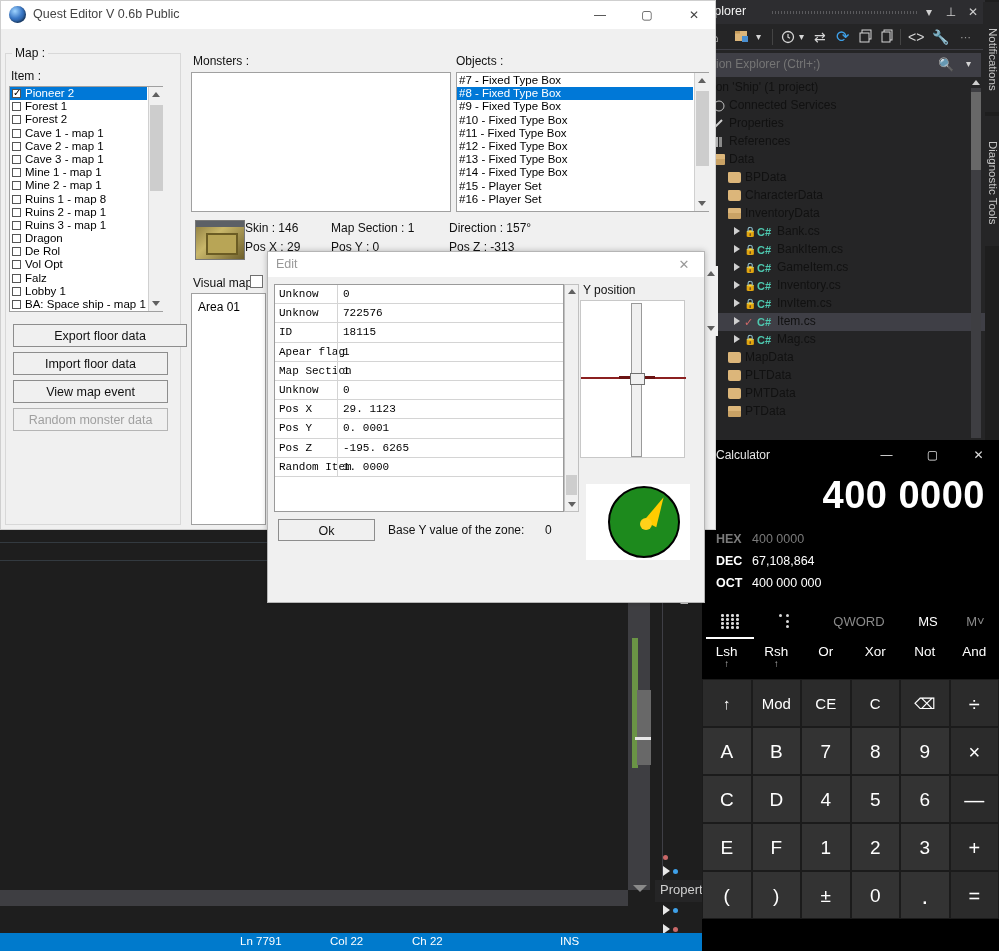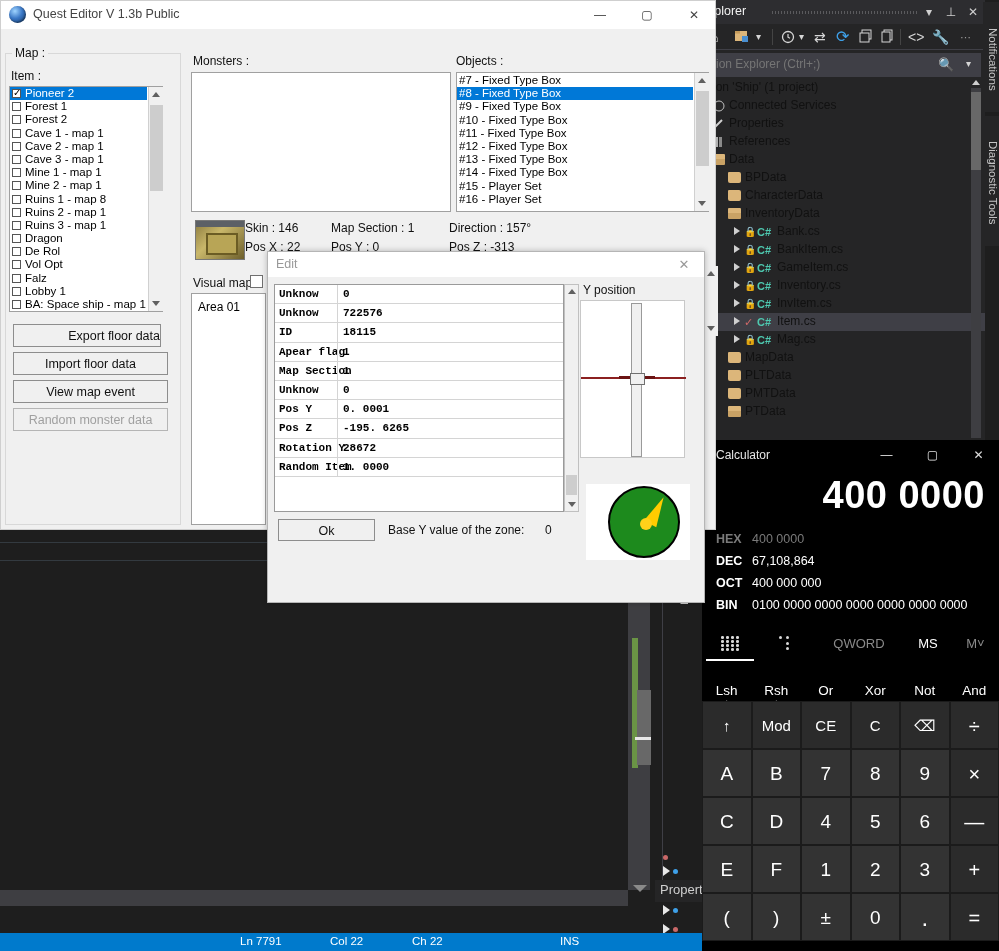--- a/index.html
+++ b/index.html
@@ -107,21 +107,21 @@
   .bitrow { position:relative; height:34px; background:#000; }
   .bitrow .cell { position:absolute; top:0; height:34px; text-align:center; font-size:13px; line-height:34px;}
   .bitrow .cell.dim { color:#8a8a8a; }
   .bit-underline { position:absolute; left:4px; top:32px; width:48px; height:2px; background:#fff;}
   .dots-a { position:relative; width:18px; height:16px; margin:9px auto 0; }
   .dots-a i { position:absolute; width:2.5px; height:2.5px; background:#d8d8d8; border-radius:50%;}
   .dots-b { position:relative; width:14px; height:16px; margin:9px auto 0; }
   .dots-b i { position:absolute; width:3px; height:3px; background:#d8d8d8; border-radius:50%;}
   .oprow { position:relative; height:40px; background:#000; }
   .oprow .cell { position:absolute; top:0; height:40px; text-align:center; font-size:13.5px; }
-  .oprow .cell .l { display:block; margin-top:22px; }
+  .oprow .cell .l { display:block; margin-top:5px; }
   .oprow .cell .s { display:block; font-size:10px; color:#b9b9b9; margin-top:-1px;}
   .keys { position:relative; height:240px; background:#1b1b1b; }
   .key { position:absolute; background:#333333; color:#fff; text-align:center;
       font-size:19px; border:0.5px solid #1b1b1b; }
   .key.fnk { background:#2b2b2b; font-size:15px; }
   .key.op { background:#2b2b2b; font-size:20px; }
   .key span { display:block; }
 
   
   .qe {
@@ -174,21 +174,21 @@
   
   .dlg { position:absolute; left:267px; top:251px; width:438px; height:352px;
      background:#f0f0f0; border:1px solid #b5b5b5; box-shadow:0 0 6px rgba(0,0,0,.25); }
   .dlg-title { position:relative; height:25px; background:#fff; }
   .dlg-title .t { position:absolute; left:8px; top:5px; font-size:12.5px; color:#999; }
   .dlg-close { position:absolute; right:0; top:0; width:40px; height:25px; text-align:center;
       line-height:25px; font-size:13px; color:#999; }
   .grid { position:absolute; left:6px; top:32px; width:290px; height:228px;
       background:#fff; border:1px solid #9a9a9a; overflow:hidden;
       font-family:"Liberation Mono", monospace; }
-  .grow { position:relative; height:19.2px; border-bottom:1px solid #d4d4d4;font-weight:bold; }
+  .grow { position:relative; height:19.2px; border-bottom:1px solid #d4d4d4; }
   .grow .k { position:absolute; left:4px; top:3px; font-size:11px; color:#000; }
   .grow .v { position:absolute; left:68px; top:3px; font-size:11px; color:#000; }
   .grow .vsep { position:absolute; left:62px; top:0; bottom:0; width:1px; background:#d4d4d4;}
 
   .ypos-box { position:absolute; left:312px; top:48px; width:105px; height:158px;
       background:#fff; border:1px solid #c8c8c8; }
   .ypos-track { position:absolute; left:50px; top:2px; width:11px; height:154px;
       background:#f0f0f0; border:1px solid #9a9a9a; }
   .ypos-thumb { position:absolute; left:-2px; top:69px; width:15px; height:12px;
       background:#f0f0f0; border:1px solid #707070; }
@@ -438,24 +438,20 @@
           <div class="k">HEX</div>
           <div class="v">400 0000</div>
         </div>
         <div class="radix">
           <div class="k">DEC</div>
           <div class="v">67,108,864</div>
         </div>
         <div class="radix">
           <div class="k">OCT</div>
           <div class="v">400 000 000</div>
-        </div>
-        <div class="radix">
-          <div class="k">BIN</div>
-          <div class="v">0100 0000 0000 0000 0000 0000 0000</div>
         </div>
       </div>
     <div style="position:relative; height:7px"></div>
     <div class="calc-sep" style="top:230px"></div>
     <div class="bitrow" id="bitrow">
         <div class="cell" style="left: 0px; width: 56px;">
           <div class="dots-a">
             <i style="left: 0px; top: 0px;"></i>
             <i style="left: 5px; top: 0px;"></i>
             <i style="left: 10px; top: 0px;"></i>
@@ -600,21 +596,21 @@
         <div class="key op" style="left: 247.5px; top: 192px; width: 49.5px; height: 48px; line-height: 48px;">
           <span>=</span>
         </div>
       </div>
   </div>
 
   <div class="qe">
 
     <div class="qe-title">
       <div class="qe-icon"></div>
-      <div class="t">Quest Editor V 1.3b Public</div>
+      <div class="t">Quest Editor V 0.6b Public</div>
       <div class="qe-wbtn" style="left:576px">—</div>
       <div class="qe-wbtn" style="left:623px">▢</div>
       <div class="qe-wbtn" style="left:670px">✕</div>
     </div>
 
 
     <div class="group" style="left:4px; top:52px; width:176px; height:472px;">
       <div class="legend">Map :</div>
     </div>
     <div class="lbl" style="left:10px; top:68px;">Item :</div>
@@ -639,21 +635,21 @@
           <div class="lb-item"><span class="cbx"></span><span>Lobby 1</span></div>
           <div class="lb-item"><span class="cbx"></span><span>BA: Space ship - map 1</span></div>
         </div>
     </div>
     <div class="sb-v" style="left:147px; top:86px; height:224px;">
       <div class="ar up"></div>
       <div class="th" style="top:18px; height:86px;"></div>
       <div class="ar dn"></div>
     </div>
 
-    <div class="btn" style="left:12px; top:323px; width:148px; height:23px; line-height:23px;text-align:right;">Export floor data</div>
+    <div class="btn" style="left:12px; top:323px; width:174px; height:23px; line-height:23px;">Export floor data</div>
     <div class="btn" style="left:12px; top:351px; width:155px; height:23px; line-height:23px;">Import floor data</div>
     <div class="btn" style="left:12px; top:379px; width:155px; height:23px; line-height:23px;">View map event</div>
     <div class="btn disabled" style="left:12px; top:407px; width:155px; height:23px; line-height:23px;">Random monster data</div>
 
     <div class="lbl" style="left:192px; top:53px;">Monsters :</div>
     <div class="listbox" style="left:190px; top:71px; width:260px; height:140px;"></div>
 
     <div class="lbl" style="left:455px; top:53px;">Objects :</div>
     <div class="listbox" style="left:455px; top:71px; width:253px; height:140px;">
       <div id="object-list" style="position:absolute; left:0; top:1px; right:15px;">
@@ -672,21 +668,21 @@
     <div class="sb-v" style="left:693px; top:72px; height:138px;">
       <div class="ar up"></div>
       <div class="th" style="top:18px; height:75px;"></div>
       <div class="ar dn"></div>
     </div>
 
     <div class="thumbimg" style="left:194px; top:219px;"></div>
     <div class="lbl" style="left:244px; top:220px;">Skin : 146</div>
     <div class="lbl" style="left:330px; top:220px;">Map Section : 1</div>
     <div class="lbl" style="left:448px; top:220px;">Direction : 157°</div>
-    <div class="lbl" style="left:244px; top:239px;">Pos X : 22</div>
+    <div class="lbl" style="left:244px; top:239px;">Pos X : 29</div>
     <div class="lbl" style="left:330px; top:239px;">Pos Y : 0</div>
     <div class="lbl" style="left:448px; top:239px;">Pos Z : -313</div>
 
     <div class="lbl" style="left:192px; top:275px;">Visual map</div>
     <div style="position:absolute; left:249px; top:274px; width:13px; height:13px; border:1px solid #707070; background:#fff;"></div>
     <div class="listbox" style="left:190px; top:292px; width:75px; height:232px;">
       <div style="font-size:12px; padding:6px 0 0 6px; color:#000;">Area 01</div>
     </div>
 
     <div class="sb-v" style="left:702px; top:265px; height:70px;">
@@ -726,33 +722,33 @@
           <div class="k">Map Section</div>
           <div class="vsep"></div>
           <div class="v">1</div>
         </div>
         <div class="grow">
           <div class="k">Unknow</div>
           <div class="vsep"></div>
           <div class="v">0</div>
         </div>
         <div class="grow">
+          <div class="k">Pos X</div>
+          <div class="vsep"></div>
+          <div class="v">29. 1123</div>
+        </div>
+        <div class="grow">
           <div class="k">Pos Y</div>
           <div class="vsep"></div>
           <div class="v">0. 0001</div>
         </div>
         <div class="grow">
           <div class="k">Pos Z</div>
           <div class="vsep"></div>
           <div class="v">-195. 6265</div>
-        </div>
-        <div class="grow">
-          <div class="k">Rotation Y</div>
-          <div class="vsep"></div>
-          <div class="v">28672</div>
         </div>
         <div class="grow">
           <div class="k">Random Item</div>
           <div class="vsep"></div>
           <div class="v">1. 0000</div>
         </div>
       </div>
     <div class="grid-sb">
       <div style="position:absolute; left:3px; top:4px; width:0;height:0;
            border-left:4px solid transparent;border-right:4px solid transparent;border-bottom:5px solid #606060;"></div>

